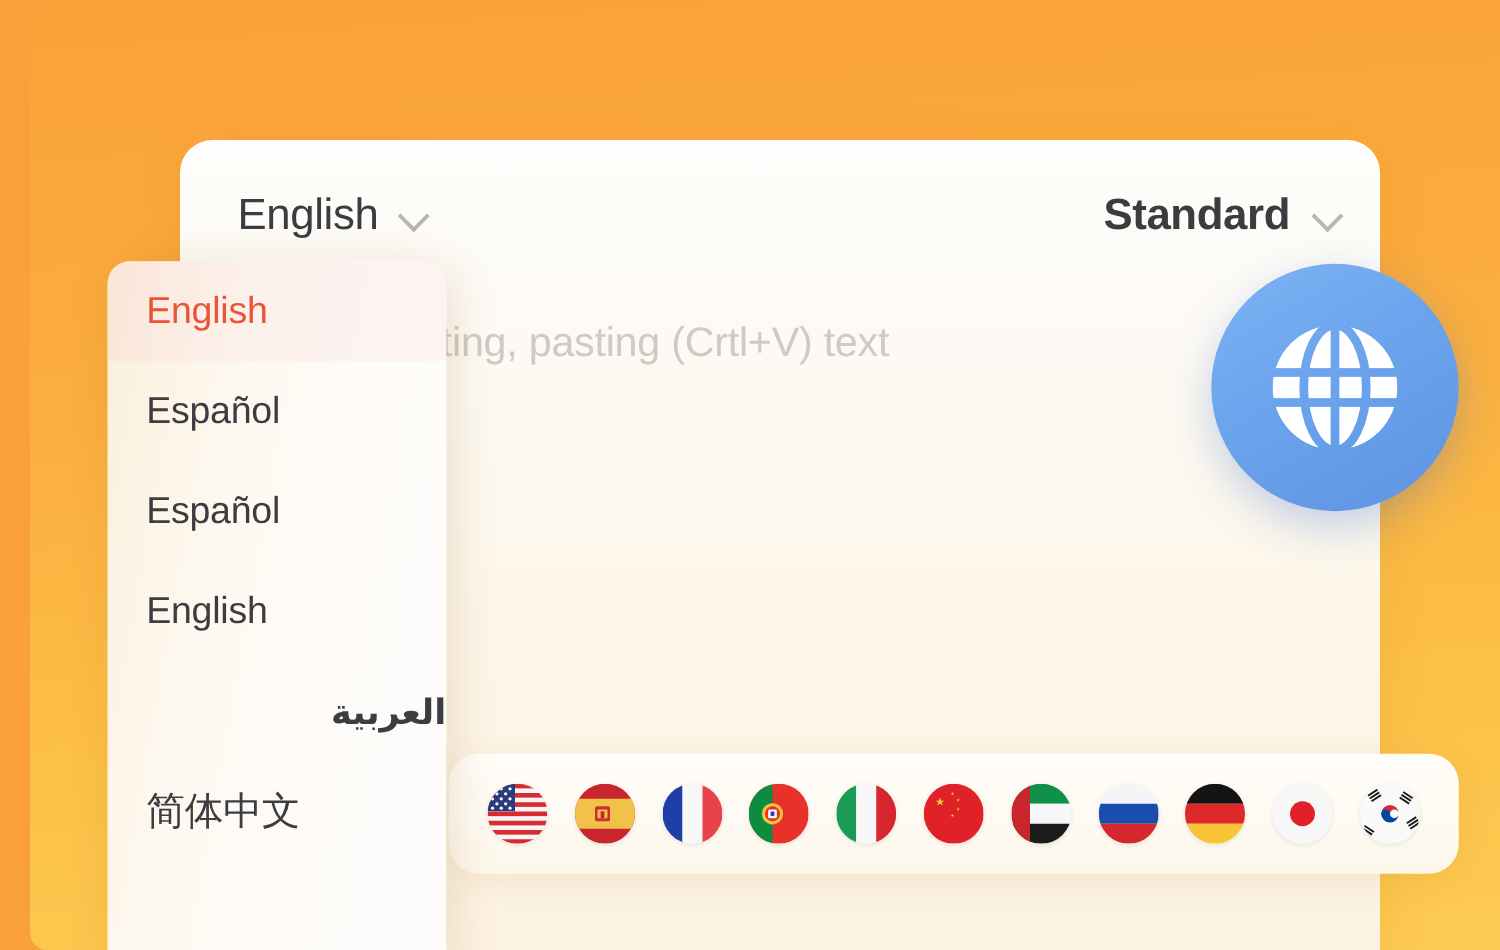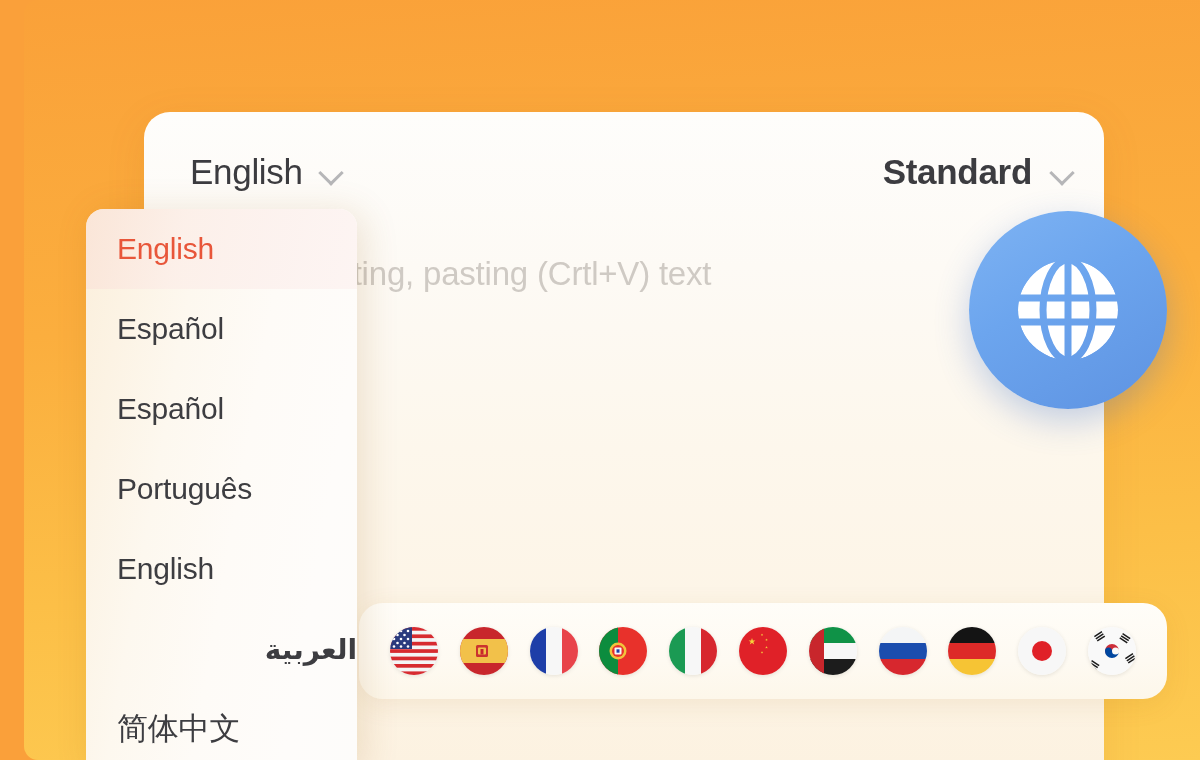--- a/index.html
+++ b/index.html
@@ -421,23 +421,20 @@
     <div class="dd-item selected">
       <span>English</span>
     </div>
     <div class="dd-item">
       <span>Español</span>
     </div>
     <div class="dd-item">
       <span>Español</span>
     </div>
     <div class="dd-item">
-      <span>Português</span>
-    </div>
-    <div class="dd-item">
       <span>English</span>
     </div>
     <div class="dd-item rtl">
       <span>العربية</span>
     </div>
     <div class="dd-item cjk">
       <span>简体中文</span>
     </div>
 
   </div>

